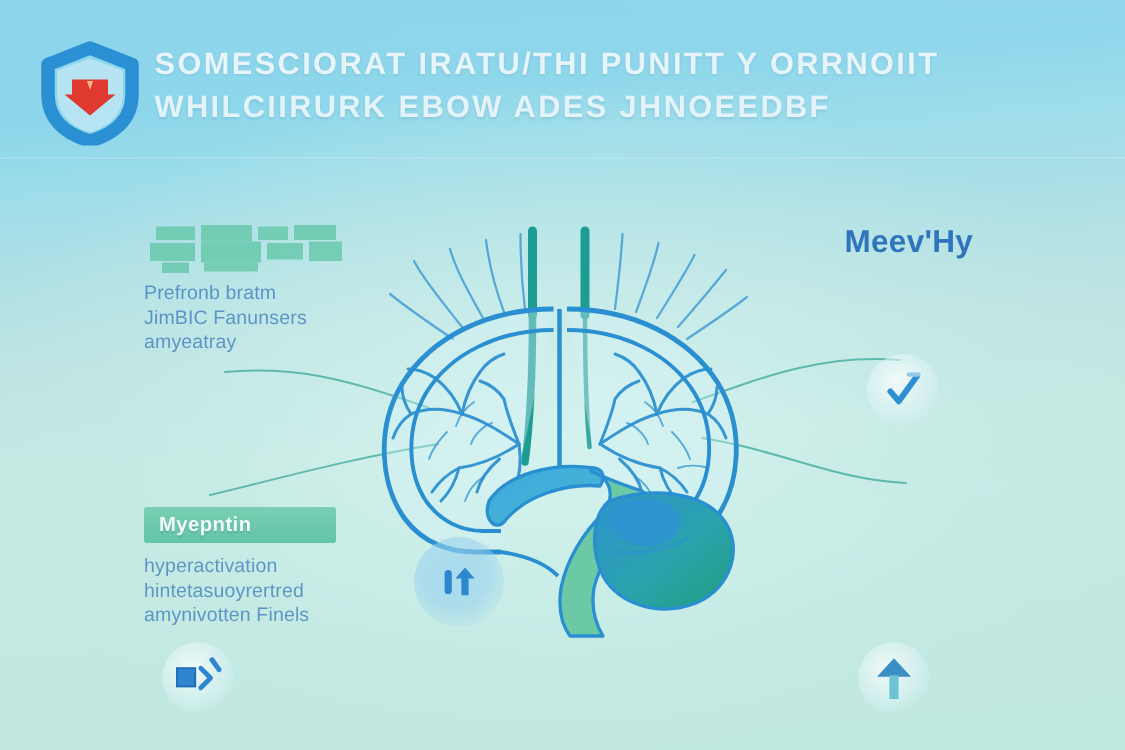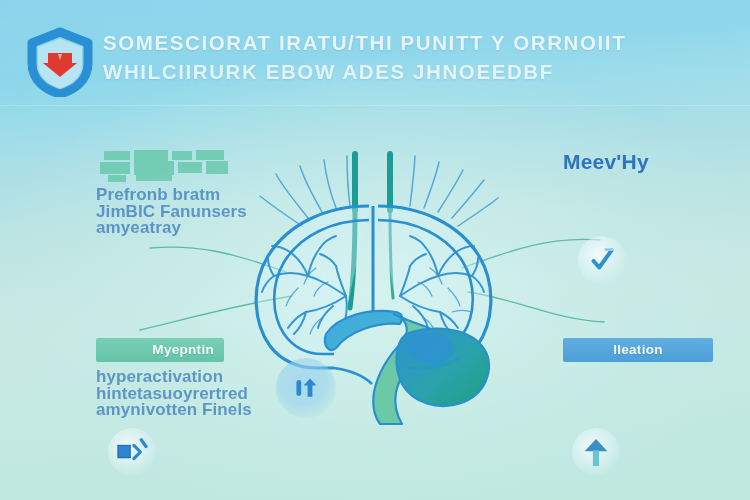--- a/index.html
+++ b/index.html
@@ -64,22 +64,22 @@
   }
   .badge.green{background:linear-gradient(180deg,#79cfb4 0%,#63c4a7 100%);}
   .badge.blue{background:linear-gradient(180deg,#61aee0 0%,#4c9fd8 100%);}
   .badge.plain{background:transparent;color:#2f74bc;padding-left:0;
     font-size:21px;letter-spacing:.2px;text-shadow:none;font-weight:700;}
   .frag{
     position:relative;height:32px;width:150px;
   }
   .frag i{position:absolute;display:block;background:#6ecbb0;opacity:.92;}
   .desc{
-    margin-top:7px;color:#2d6fb6;font-size:17px;line-height:16.5px;
-    font-weight:700;letter-spacing:.1px;opacity:.92;
+    margin-top:7px;color:#2d6fb6;font-size:13px;line-height:16.5px;
+    font-weight:400;letter-spacing:.1px;opacity:.92;
   }
   .desc.blur{opacity:.68;filter:blur(.25px);}
   .c-tl{left:96px;top:148px;}
   .c-tr{left:528px;top:146px;}
   .c-bl{left:96px;top:338px;}
   .c-br{left:528px;top:338px;}
 
   
   .ico{
     position:absolute;width:48px;height:48px;border-radius:50%;
@@ -256,28 +256,27 @@
     <div class="desc blur" style="white-space:pre-line;">Prefronb bratm
 JimBIC Fanunsers
 amyeatray</div>
   </div>
 
   <div class="callout c-tr right">
     <div class="badge plain">Meev'Hy</div>
   </div>
 
   <div class="callout c-bl">
-    <div class="badge green" style="min-width:108px;text-align:right;">Myepntin</div>
+    <div class="badge green" style="min-width:108px;text-align:left;">Myepntin</div>
     <div class="desc blur" style="white-space:pre-line;">hyperactivation
 hintetasuoyrertred
 amynivotten Finels</div>
   </div>
 
   <div class="callout c-br right">
-    <div class="badge blue" style="min-width:130px;text-align:center;">lleation</div>
   </div>
 
   <div class="ico" id="ico-check">
     <svg viewBox="0 0 32 32" width="30" height="30">
       <path d="M7 17 L13 24 L26 6" fill="none" stroke="#2e8fd2" stroke-width="4.2" stroke-linecap="round" stroke-linejoin="round"></path>
       <path d="M20 5 L27 5" stroke="#8fc9e6" stroke-width="3" stroke-linecap="round"></path>
     </svg>
   </div>
 
   <div class="ico" id="ico-arrow">

